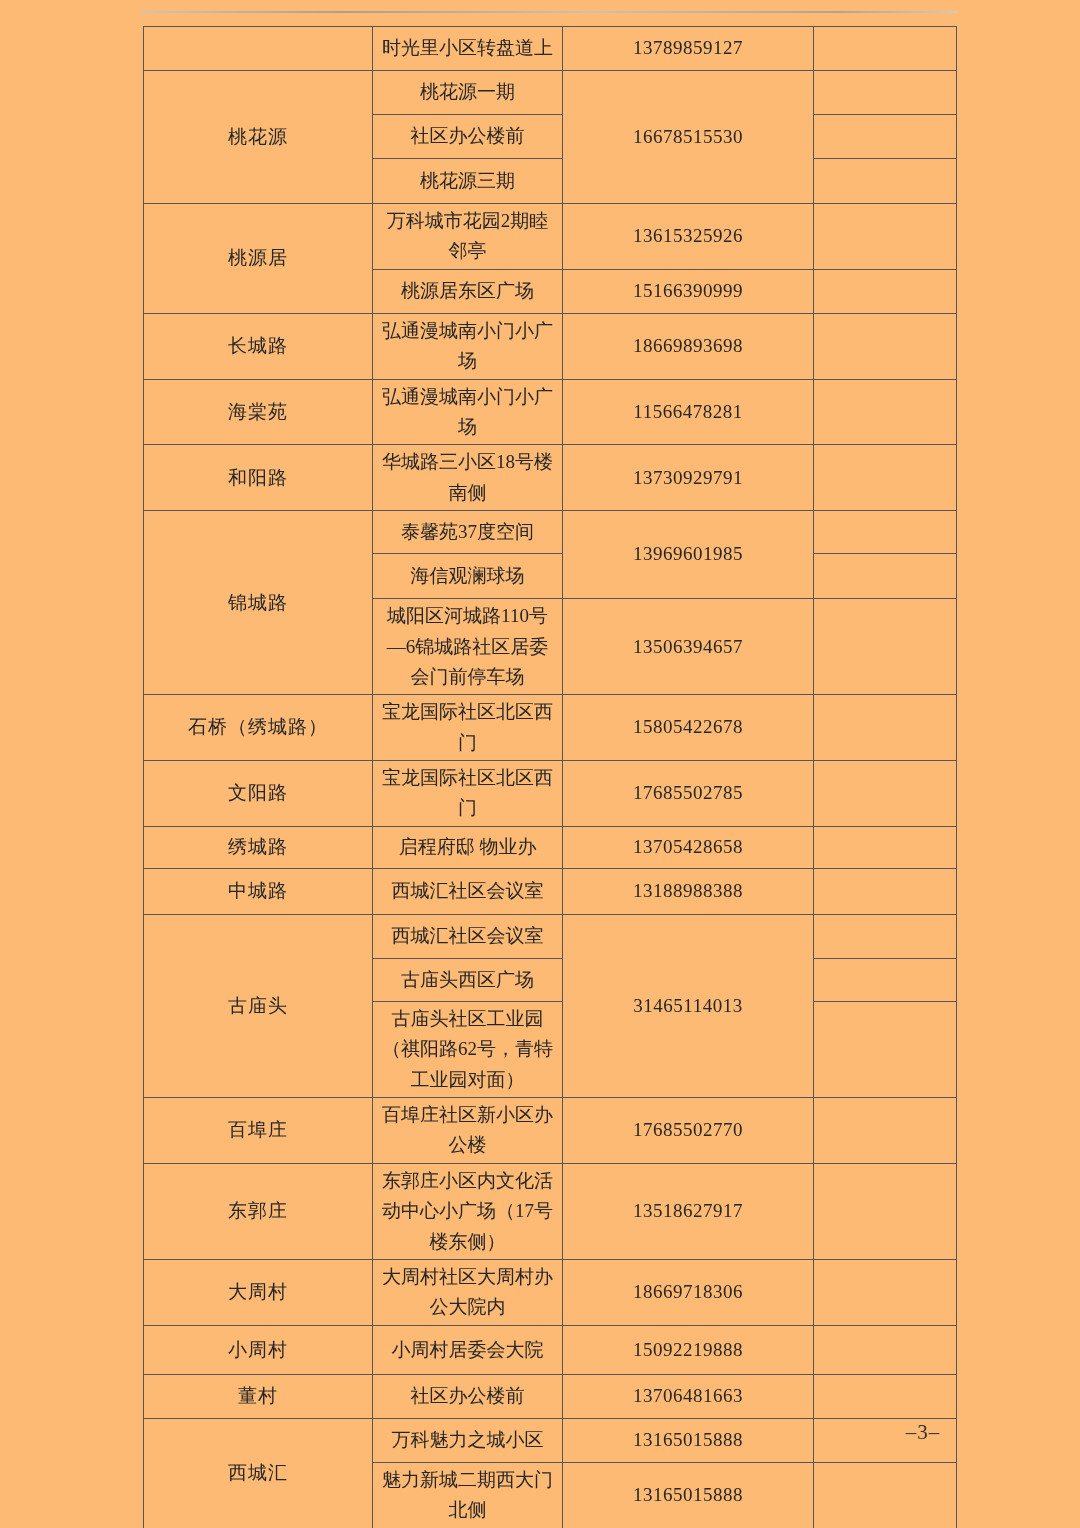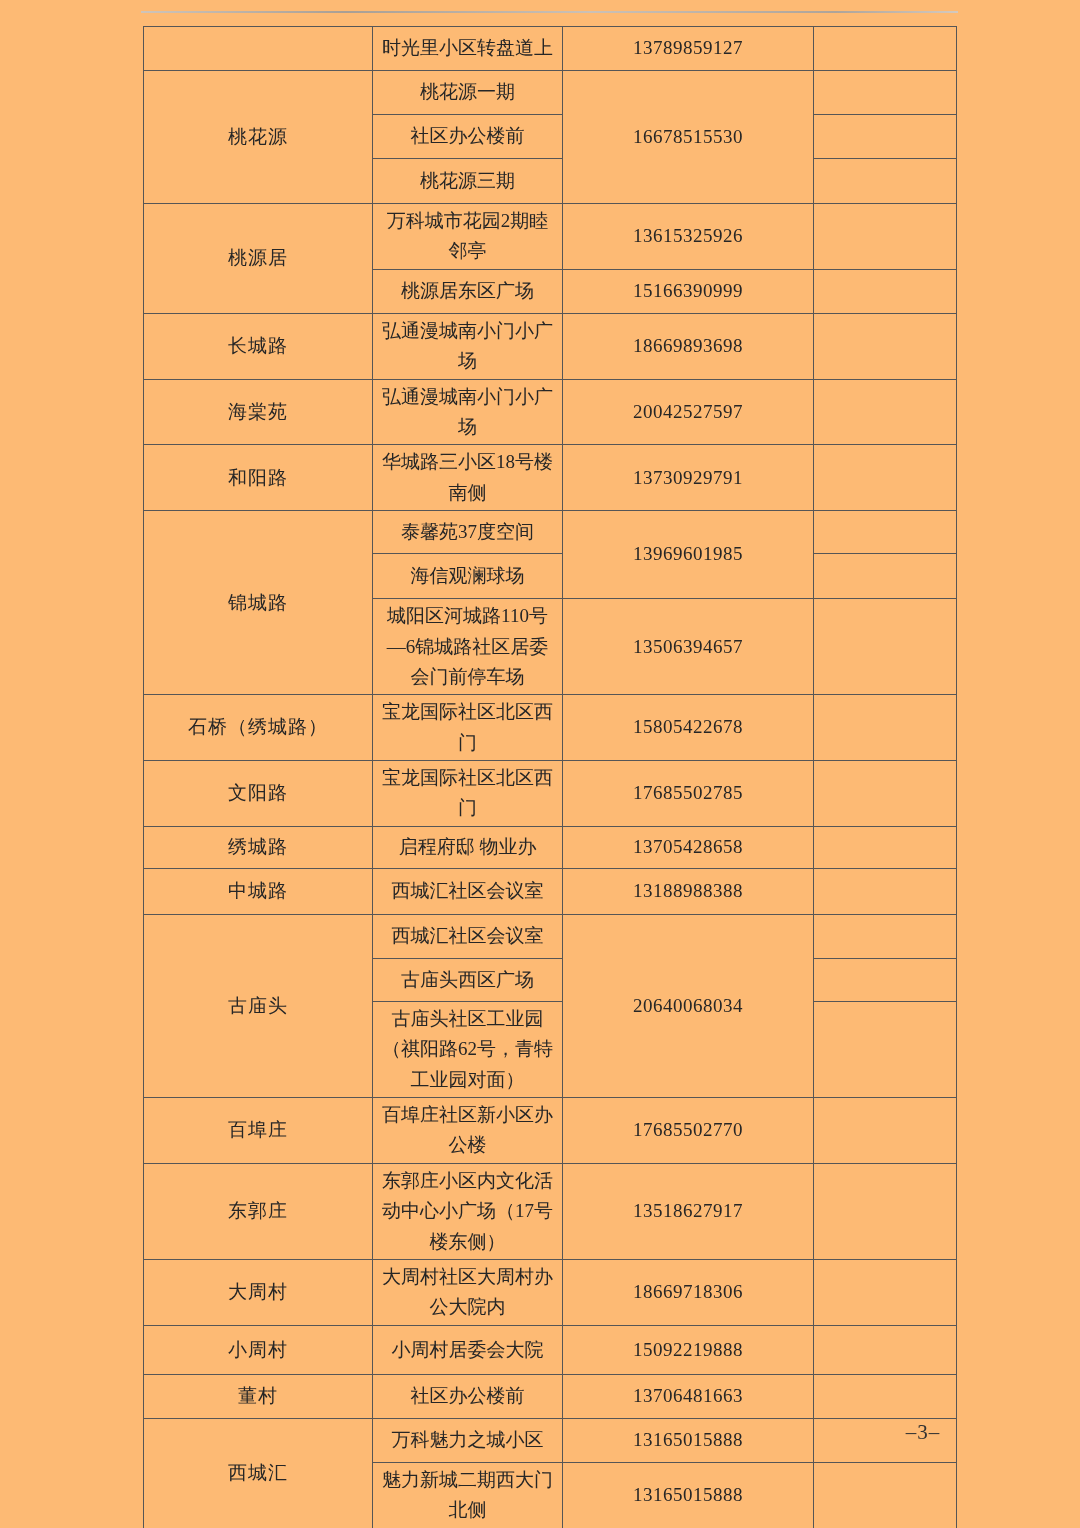--- a/index.html
+++ b/index.html
@@ -111,21 +111,21 @@
       <tr style="height:56px">
         <td class="name-cell">长城路</td>
         <td class="loc-cell">弘通漫城南小门小广场</td>
         <td class="phone-cell">18669893698</td>
         <td class="blank-cell"></td>
       </tr>
 
       <tr style="height:56px">
         <td class="name-cell">海棠苑</td>
         <td class="loc-cell">弘通漫城南小门小广场</td>
-        <td class="phone-cell">20042527597</td>
+        <td class="phone-cell">11566478281</td>
         <td class="blank-cell"></td>
       </tr>
 
       <tr style="height:56px">
         <td class="name-cell">和阳路</td>
         <td class="loc-cell">华城路三小区18号楼南侧</td>
         <td class="phone-cell">13730929791</td>
         <td class="blank-cell"></td>
       </tr>
 
@@ -169,21 +169,21 @@
       <tr style="height:46px">
         <td class="name-cell">中城路</td>
         <td class="loc-cell">西城汇社区会议室</td>
         <td class="phone-cell">13188988388</td>
         <td class="blank-cell"></td>
       </tr>
 
       <tr style="height:44px">
         <td class="name-cell" rowspan="3">古庙头</td>
         <td class="loc-cell">西城汇社区会议室</td>
-        <td class="phone-cell" rowspan="3">20640068034</td>
+        <td class="phone-cell" rowspan="3">31465114013</td>
         <td class="blank-cell"></td>
       </tr>
       <tr style="height:43px">
         <td class="loc-cell">古庙头西区广场</td>
         <td class="blank-cell"></td>
       </tr>
       <tr style="height:89px">
         <td class="loc-cell">古庙头社区工业园（祺阳路62号，青特工业园对面）</td>
         <td class="blank-cell"></td>
       </tr>

